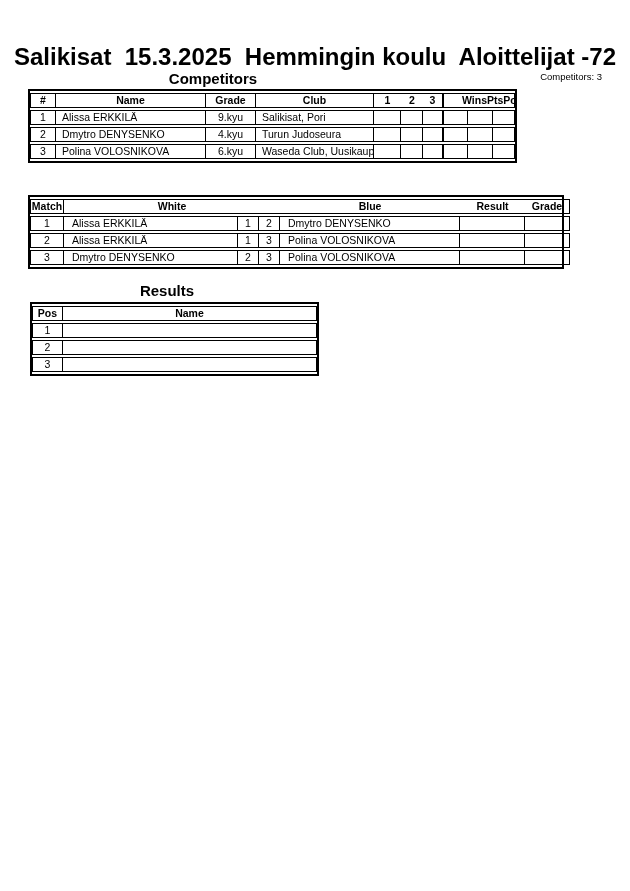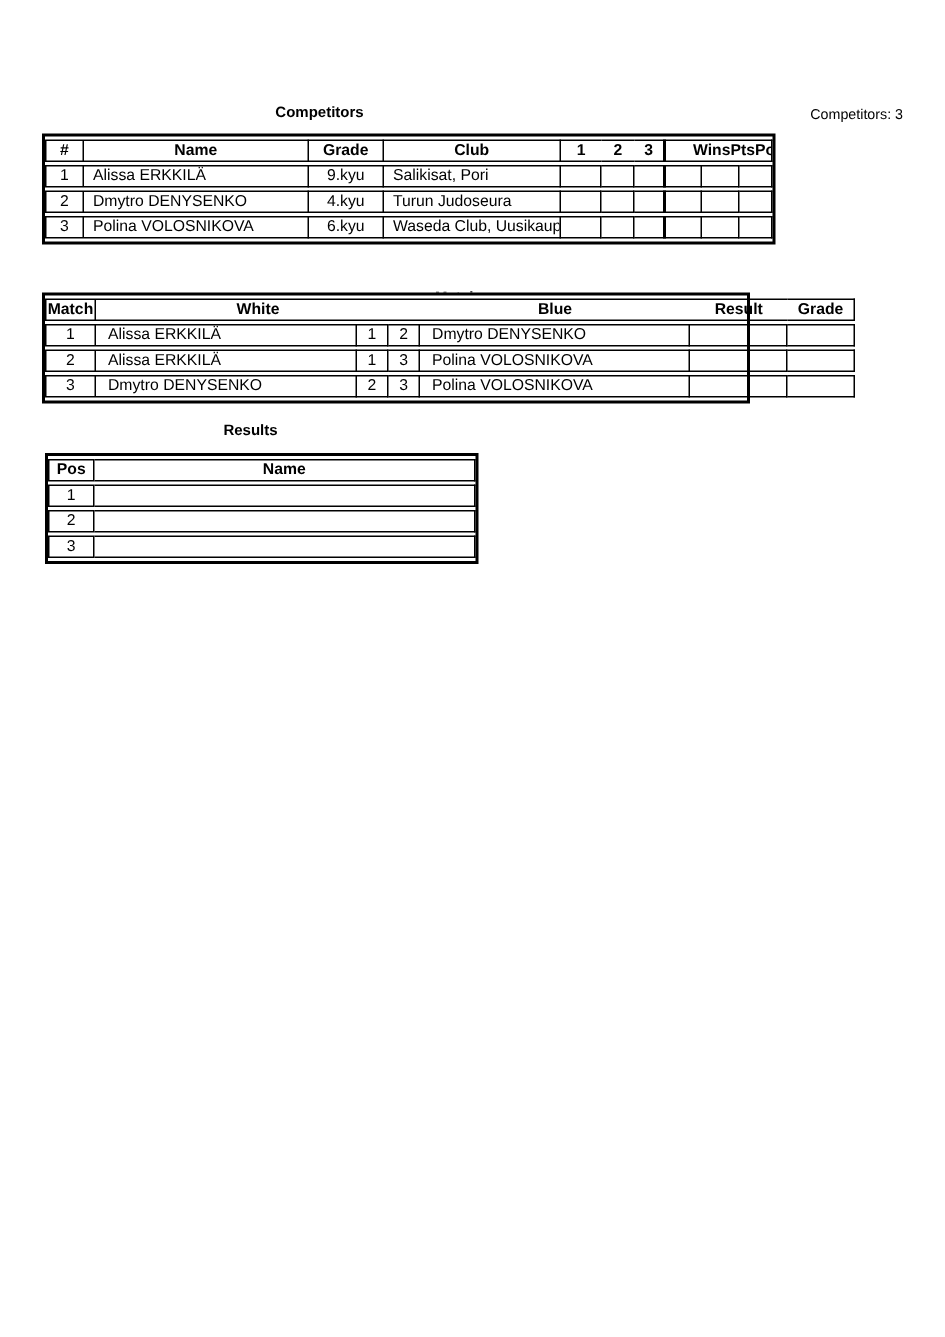--- a/index.html
+++ b/index.html
@@ -13,21 +13,21 @@
   }
   .doc-title{
     position:absolute;top:43px;left:0;right:0;
     text-align:center;
     font-size:24px;font-weight:bold;
     white-space:pre;
     letter-spacing:0px;
   }
   .section-label{
     position:absolute;
-    font-size:10px;font-weight:bold;
+    font-size:15px;font-weight:bold;
     transform:translateX(-50%);
     white-space:nowrap;
   }
   .count-label{
     position:absolute;top:71px;right:28px;
     font-size:9.5px;
   }
   .tbl-wrap{
     position:absolute;
     border:2px solid #000;
@@ -63,20 +63,21 @@
     display:flex;justify-content:space-between;
     padding:0 18px;font-weight:bold;
   }
   .spread span{display:inline-block;}
 </style>
 </head>
 <body>
 
 <div class="page">
 
+  <div class="doc-title">Salikisat  15.3.2025  Hemmingin koulu  Aloittelijat -72</div>
 
   <div class="section-label" style="top:70px;left:213px;">Competitors</div>
   <div class="count-label">Competitors: 3</div>
 
   <div class="tbl-wrap" style="top:89px;left:28px;width:489px;">
     <table class="sheet">
       <colgroup>
         <col style="width:26px">
           <col style="width:150px">
           <col style="width:50px">
@@ -140,21 +141,21 @@
         <td></td>
         <td></td>
         <td></td>
       </tr>
     </tbody>
       </table>
   </div>
 
   <div class="section-label" style="top:193px;left:310px;">Matches</div>
 
-  <div class="tbl-wrap" style="top:195px;left:28px;width:472px;">
+  <div class="tbl-wrap" style="top:195px;left:28px;width:536px;">
     <table class="sheet">
       <colgroup>
         <col style="width:34px">
           <col style="width:174px">
           <col style="width:21px">
           <col style="width:21px">
         <col style="width:180px">
           <col style="width:65px">
           <col style="width:45px">
       </colgroup>

